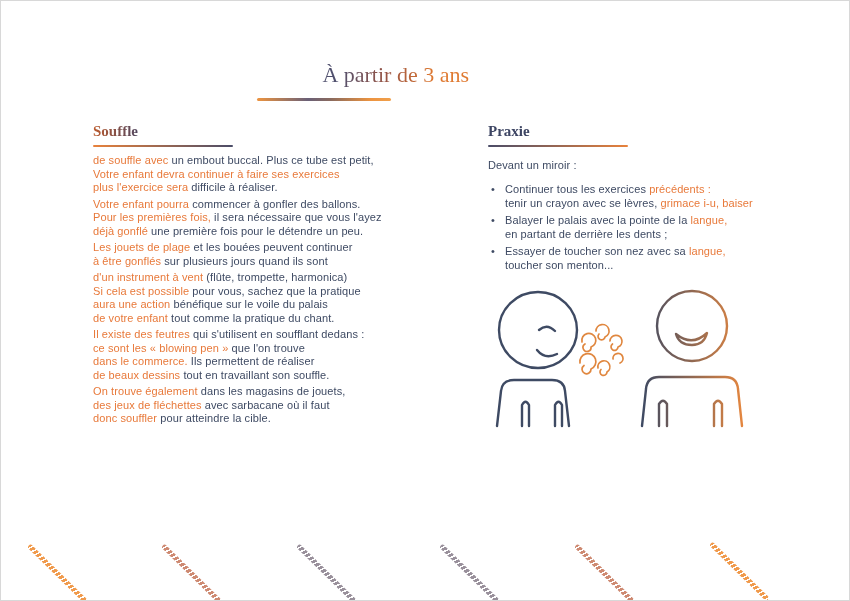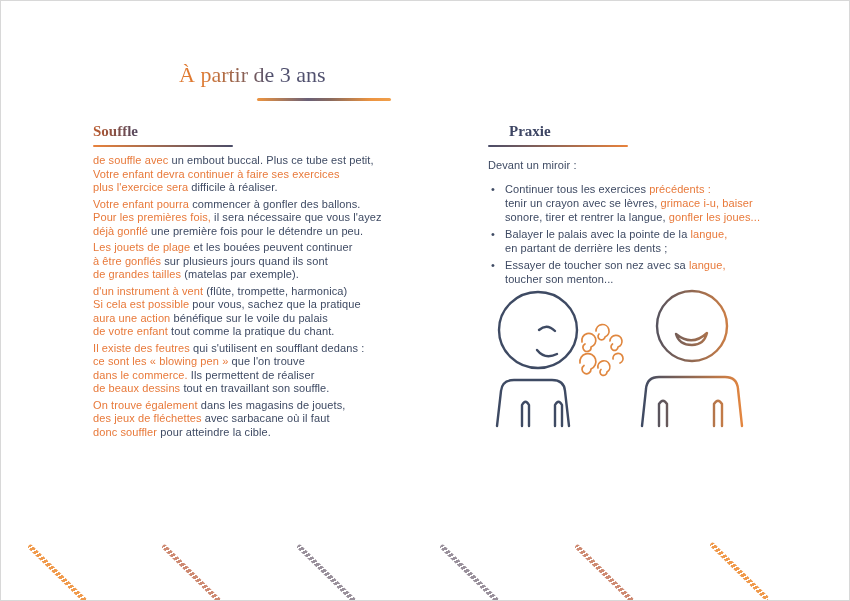--- a/index.html
+++ b/index.html
@@ -4,42 +4,42 @@
 <style>
   html,body{margin:0;padding:0;background:#fff;}
   .page{
     position:relative;width:850px;height:601px;box-sizing:border-box;
     background:#fff;border:1px solid #d8d8d8;overflow:hidden;
     font-family:"Liberation Sans",sans-serif;
   }
   
   .title{
     position:absolute;left:178px;top:60px;width:290px;margin:0;
-    text-align:left;font-family:"Liberation Serif",serif;
+    text-align:right;font-family:"Liberation Serif",serif;
     font-weight:normal;font-size:22px;line-height:1.25;
     background:linear-gradient(90deg,#DF7930 0%,#DF7930 8%,#50506E 32%,#50506E 55%,#9A5544 72%,#DF7930 88%);
     -webkit-background-clip:text;background-clip:text;color:transparent;
   }
   .title-rule{
     position:absolute;left:256px;top:97px;width:134px;height:3px;border-radius:2px;
     background:linear-gradient(90deg,#ED9440 0%,#6A6077 38%,#8A6A5E 55%,#ED9440 85%,#F0A04C 100%);
   }
   
   .col{position:absolute;top:122px;}
   .col-left{left:92px;width:330px;}
   .col-right{left:487px;width:300px;}
   .h2{
     margin:0;font-family:Liberation Serif, serif;font-weight:bold;font-size:15px;line-height:17px;
   }
   .h2-grad{
     display:inline-block;
     background:linear-gradient(90deg,#BC5B2E,#514760);
     -webkit-background-clip:text;background-clip:text;color:transparent;
   }
-  .h2-navy{color:#3D4563;margin-left:21px;}
+  .h2-navy{color:#3D4563;}
   .rule{height:2px;width:140px;margin-top:5px;border-radius:1px;}
   .rule-ob{background:linear-gradient(90deg,#E8823C,#4A4C68);}
   .rule-bo{background:linear-gradient(90deg,#4A4C68,#E8823C);}
   
   .body{margin-top:7px;font-size:11px;line-height:13.5px;letter-spacing:0.1px;}
   .body p{margin:0 0 3px 0;}
   .ln{display:block;white-space:nowrap;}
   .o{color:#E8793A;}
   .b{color:#3E4A63;}
   .intro{margin:11px 0 0 0;color:#3E4A63;font-size:11px;line-height:14px;letter-spacing:0.1px;}
@@ -79,21 +79,20 @@
 
       <p>
         <span class="ln"><span class="o">Votre enfant pourra </span><span class="b">commencer à gonfler des ballons.</span></span>
         <span class="ln"><span class="o">Pour les premières fois, </span><span class="b">il sera nécessaire que vous l'ayez</span></span>
         <span class="ln"><span class="o">déjà gonflé </span><span class="b">une première fois pour le détendre un peu.</span></span>
       </p>
 
       <p>
         <span class="ln"><span class="o">Les jouets de plage </span><span class="b">et les bouées peuvent continuer</span></span>
         <span class="ln"><span class="o">à être gonflés </span><span class="b">sur plusieurs jours quand ils sont</span></span>
-        <span class="ln"><span class="o">de grandes tailles </span><span class="b">(matelas par exemple).</span></span>
       </p>
 
       <p>
         <span class="ln"><span class="o">d'un instrument à vent </span><span class="b">(flûte, trompette, harmonica)</span></span>
         <span class="ln"><span class="o">Si cela est possible </span><span class="b">pour vous, sachez que la pratique</span></span>
         <span class="ln"><span class="o">aura une action </span><span class="b">bénéfique sur le voile du palais</span></span>
         <span class="ln"><span class="o">de votre enfant </span><span class="b">tout comme la pratique du chant.</span></span>
       </p>
 
       <p>
@@ -117,21 +116,20 @@
     <div class="rule rule-bo"></div>
     <p class="intro">Devant un miroir :</p>
 
     <div class="bullets">
 
       <div class="bullet">
         <span class="dot">•</span>
         <div class="btext">
           <span class="ln"><span class="b">Continuer tous les exercices </span><span class="o">précédents :</span></span>
           <span class="ln"><span class="b">tenir un crayon avec se lèvres, </span><span class="o">grimace i-u, baiser</span></span>
-          <span class="ln"><span class="b">sonore, tirer et rentrer la langue, </span><span class="o">gonfler les joues...</span></span>
         </div>
       </div>
 
       <div class="bullet">
         <span class="dot">•</span>
         <div class="btext">
           <span class="ln"><span class="b">Balayer le palais avec la pointe de la </span><span class="o">langue,</span></span>
           <span class="ln"><span class="b">en partant de derrière les dents ;</span><span class="o"></span></span>
         </div>
       </div>

